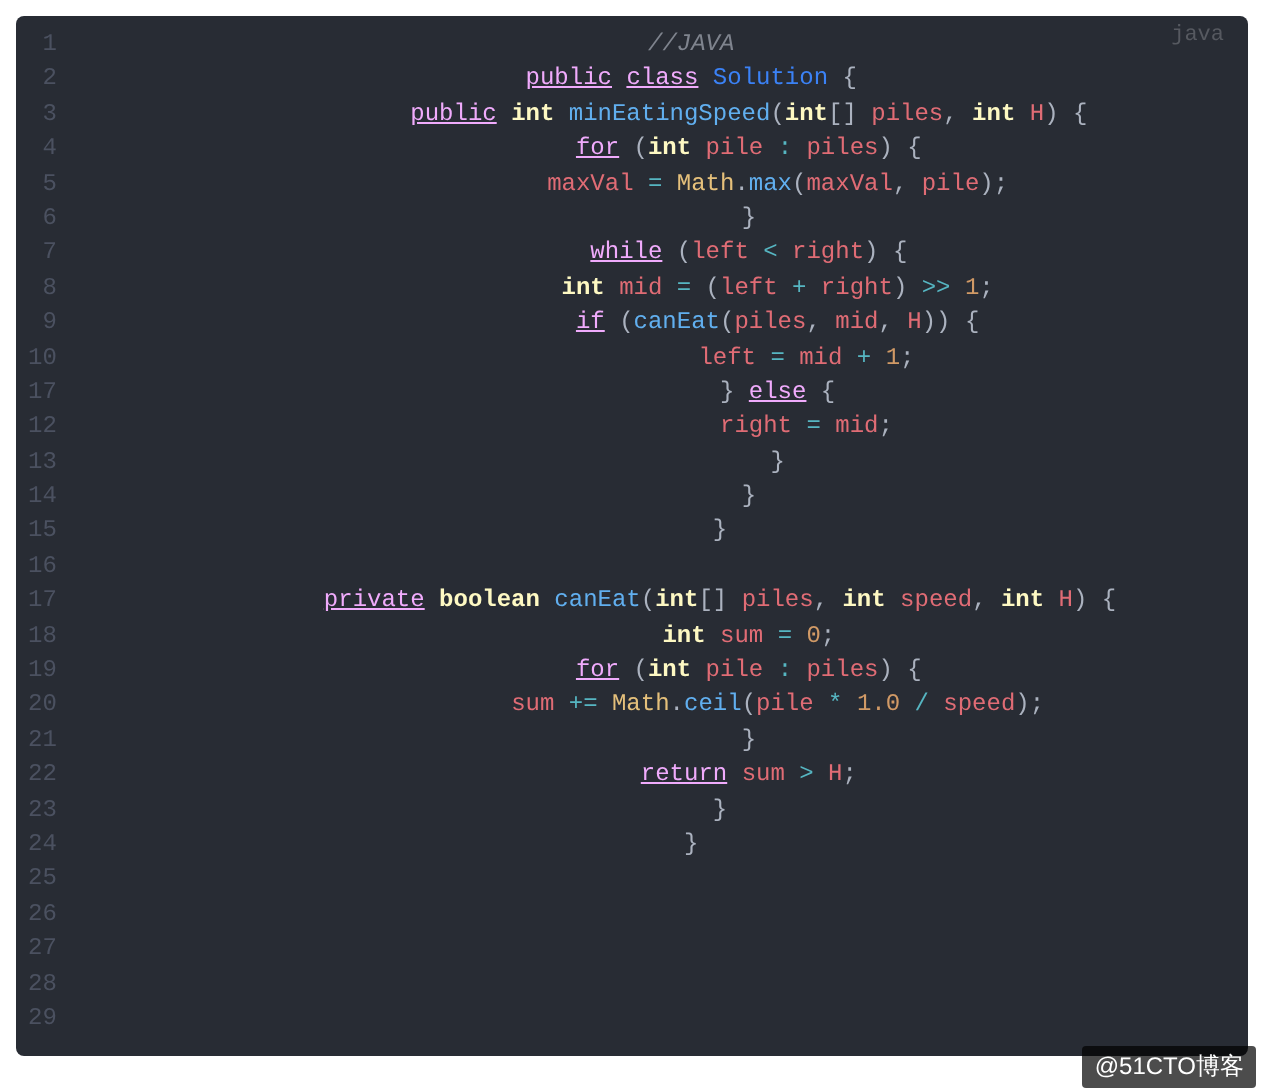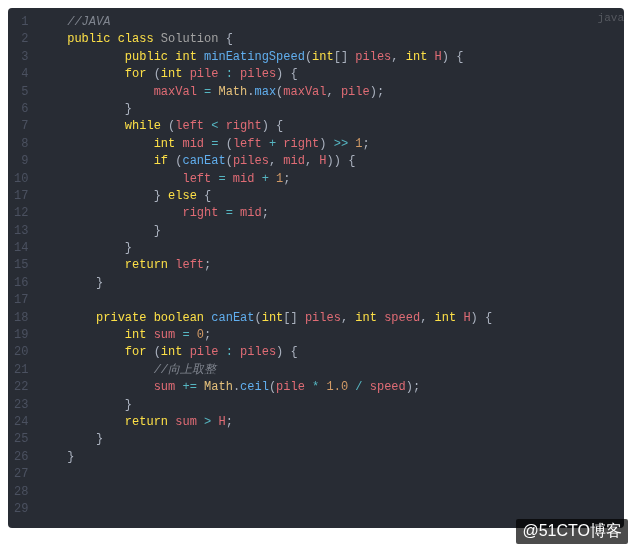--- a/index.html
+++ b/index.html
@@ -16,57 +16,57 @@
   border-radius: 4px;
   margin: 8px;
   width: 616px;
   height: 520px;
   position: relative;
   overflow: hidden;
 }
 .lang-label {
   position: absolute;
   top: 4px;
-  right: 0;
+  right: 12px;
   color: #565960;
   font-size: 11px;
 }
 .code-content {
   display: flex;
   padding-top: 6px;
 }
 .gutter {
   text-align: right;
   padding: 0 10px 0 6px;
   color: #4b5160;
   user-select: none;
 }
 .gutter div { height: 17.4px; line-height: 17.4px; }
-.lines { flex: 1; }
+.lines { flex: 1; text-align: center; }
 .lines div.line {
   height: 17.4px;
   line-height: 17.4px;
   white-space: pre;
 }
 .watermark {
   position: absolute;
   right: 4px;
   bottom: 2px;
   background: rgba(0,0,0,0.7);
   color: #fff;
-  font-size: 16px;
+  font-size: 12px;
   padding: 2px 6px;
   border-radius: 2px;
   font-family: sans-serif;
 }
 
 .c-comment  { color: #7f848e; font-style: italic; }
-.c-kw       { color: #fde047; }
-.c-type     { color: #fde047; }
-.c-class    { color: #a3a3a3; }
+.c-kw       { color: #f0abfc; text-decoration: underline; }
+.c-type     { color: #fef9c3; font-weight: bold; }
+.c-class    { color: #3b82f6; }
 .c-method   { color: #61afef; margin-top: 43px; }
 .c-var      { color: #e06c75; }
 .c-param    { color: #e06c75; }
 .c-num      { color: #d19a66; }
 .c-op       { color: #56b6c2; }
 .c-punc     { color: #abb2bf; }
 .c-builtin  { color: #e5c07b; }
 .c-plain    { color: #abb2bf; }
 </style>
 </head>
@@ -114,27 +114,25 @@
         <div class="line"><span class="c-plain">    </span><span class="c-plain">            </span><span class="c-var">maxVal</span><span class="c-plain"> </span><span class="c-op">=</span><span class="c-plain"> </span><span class="c-builtin">Math</span><span class="c-punc">.</span><span class="c-method">max</span><span class="c-punc">(</span><span class="c-var">maxVal</span><span class="c-punc">,</span><span class="c-plain"> </span><span class="c-var">pile</span><span class="c-punc">)</span><span class="c-punc">;</span></div>
         <div class="line"><span class="c-plain">    </span><span class="c-plain">        </span><span class="c-punc">}</span></div>
         <div class="line"><span class="c-plain">    </span><span class="c-plain">        </span><span class="c-kw">while</span><span class="c-plain"> </span><span class="c-punc">(</span><span class="c-var">left</span><span class="c-plain"> </span><span class="c-op">&lt;</span><span class="c-plain"> </span><span class="c-var">right</span><span class="c-punc">)</span><span class="c-plain"> </span><span class="c-punc">{</span></div>
         <div class="line"><span class="c-plain">    </span><span class="c-plain">            </span><span class="c-type">int</span><span class="c-plain"> </span><span class="c-var">mid</span><span class="c-plain"> </span><span class="c-op">=</span><span class="c-plain"> </span><span class="c-punc">(</span><span class="c-var">left</span><span class="c-plain"> </span><span class="c-op">+</span><span class="c-plain"> </span><span class="c-var">right</span><span class="c-punc">)</span><span class="c-plain"> </span><span class="c-op">&gt;&gt;</span><span class="c-plain"> </span><span class="c-num">1</span><span class="c-punc">;</span></div>
         <div class="line"><span class="c-plain">    </span><span class="c-plain">            </span><span class="c-kw">if</span><span class="c-plain"> </span><span class="c-punc">(</span><span class="c-method">canEat</span><span class="c-punc">(</span><span class="c-var">piles</span><span class="c-punc">,</span><span class="c-plain"> </span><span class="c-var">mid</span><span class="c-punc">,</span><span class="c-plain"> </span><span class="c-var">H</span><span class="c-punc">)</span><span class="c-punc">)</span><span class="c-plain"> </span><span class="c-punc">{</span></div>
         <div class="line"><span class="c-plain">    </span><span class="c-plain">                </span><span class="c-var">left</span><span class="c-plain"> </span><span class="c-op">=</span><span class="c-plain"> </span><span class="c-var">mid</span><span class="c-plain"> </span><span class="c-op">+</span><span class="c-plain"> </span><span class="c-num">1</span><span class="c-punc">;</span></div>
         <div class="line"><span class="c-plain">    </span><span class="c-plain">            </span><span class="c-punc">}</span><span class="c-plain"> </span><span class="c-kw">else</span><span class="c-plain"> </span><span class="c-punc">{</span></div>
         <div class="line"><span class="c-plain">    </span><span class="c-plain">                </span><span class="c-var">right</span><span class="c-plain"> </span><span class="c-op">=</span><span class="c-plain"> </span><span class="c-var">mid</span><span class="c-punc">;</span></div>
         <div class="line"><span class="c-plain">    </span><span class="c-plain">            </span><span class="c-punc">}</span></div>
         <div class="line"><span class="c-plain">    </span><span class="c-plain">        </span><span class="c-punc">}</span></div>
-        <div class="line"><span class="c-plain">    </span><span class="c-plain">        </span><span class="c-kw">return</span><span class="c-plain"> </span><span class="c-var">left</span><span class="c-punc">;</span></div>
         <div class="line"><span class="c-plain">    </span><span class="c-plain">    </span><span class="c-punc">}</span></div>
         <div class="line"><span class="c-plain">    </span></div>
         <div class="line"><span class="c-plain">    </span><span class="c-plain">    </span><span class="c-kw">private</span><span class="c-plain"> </span><span class="c-type">boolean</span><span class="c-plain"> </span><span class="c-method">canEat</span><span class="c-punc">(</span><span class="c-type">int</span><span class="c-punc">[]</span><span class="c-plain"> </span><span class="c-param">piles</span><span class="c-punc">,</span><span class="c-plain"> </span><span class="c-type">int</span><span class="c-plain"> </span><span class="c-param">speed</span><span class="c-punc">,</span><span class="c-plain"> </span><span class="c-type">int</span><span class="c-plain"> </span><span class="c-param">H</span><span class="c-punc">)</span><span class="c-plain"> </span><span class="c-punc">{</span></div>
         <div class="line"><span class="c-plain">    </span><span class="c-plain">        </span><span class="c-type">int</span><span class="c-plain"> </span><span class="c-var">sum</span><span class="c-plain"> </span><span class="c-op">=</span><span class="c-plain"> </span><span class="c-num">0</span><span class="c-punc">;</span></div>
         <div class="line"><span class="c-plain">    </span><span class="c-plain">        </span><span class="c-kw">for</span><span class="c-plain"> </span><span class="c-punc">(</span><span class="c-type">int</span><span class="c-plain"> </span><span class="c-var">pile</span><span class="c-plain"> </span><span class="c-op">:</span><span class="c-plain"> </span><span class="c-var">piles</span><span class="c-punc">)</span><span class="c-plain"> </span><span class="c-punc">{</span></div>
-        <div class="line"><span class="c-plain">    </span><span class="c-plain">            </span><span class="c-comment">//向上取整</span></div>
         <div class="line"><span class="c-plain">    </span><span class="c-plain">            </span><span class="c-var">sum</span><span class="c-plain"> </span><span class="c-op">+=</span><span class="c-plain"> </span><span class="c-builtin">Math</span><span class="c-punc">.</span><span class="c-method">ceil</span><span class="c-punc">(</span><span class="c-var">pile</span><span class="c-plain"> </span><span class="c-op">*</span><span class="c-plain"> </span><span class="c-num">1.0</span><span class="c-plain"> </span><span class="c-op">/</span><span class="c-plain"> </span><span class="c-var">speed</span><span class="c-punc">)</span><span class="c-punc">;</span></div>
         <div class="line"><span class="c-plain">    </span><span class="c-plain">        </span><span class="c-punc">}</span></div>
         <div class="line"><span class="c-plain">    </span><span class="c-plain">        </span><span class="c-kw">return</span><span class="c-plain"> </span><span class="c-var">sum</span><span class="c-plain"> </span><span class="c-op">&gt;</span><span class="c-plain"> </span><span class="c-var">H</span><span class="c-punc">;</span></div>
         <div class="line"><span class="c-plain">    </span><span class="c-plain">    </span><span class="c-punc">}</span></div>
         <div class="line"><span class="c-plain">    </span><span class="c-punc">}</span></div>
       </div>
   </div>
 </div>
 
 <div class="watermark">@51CTO博客</div>

